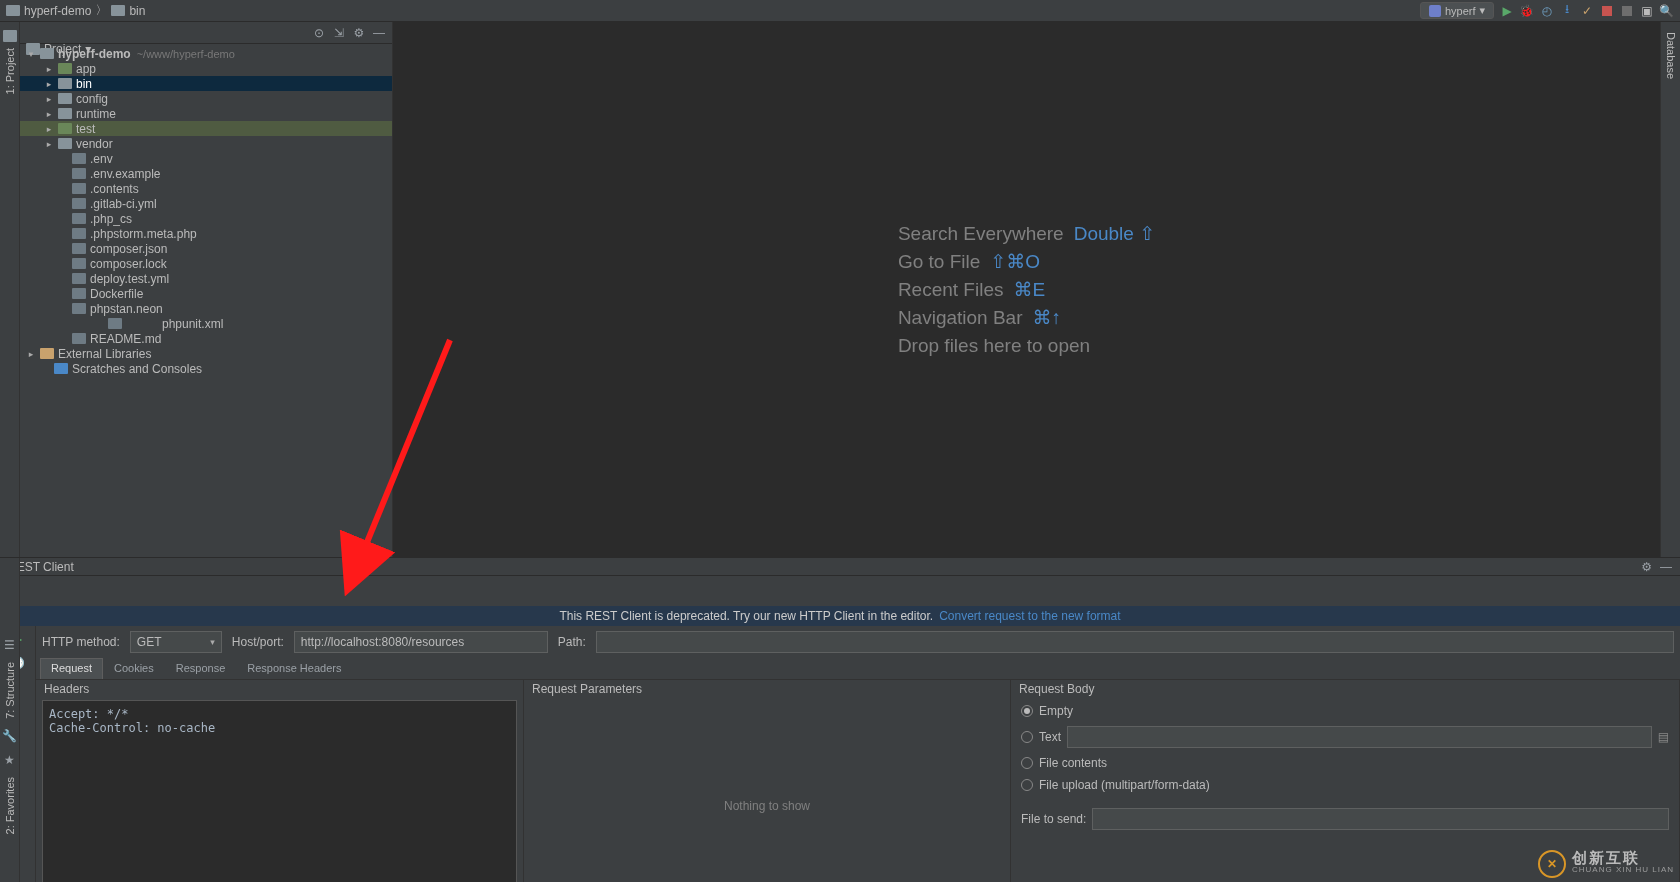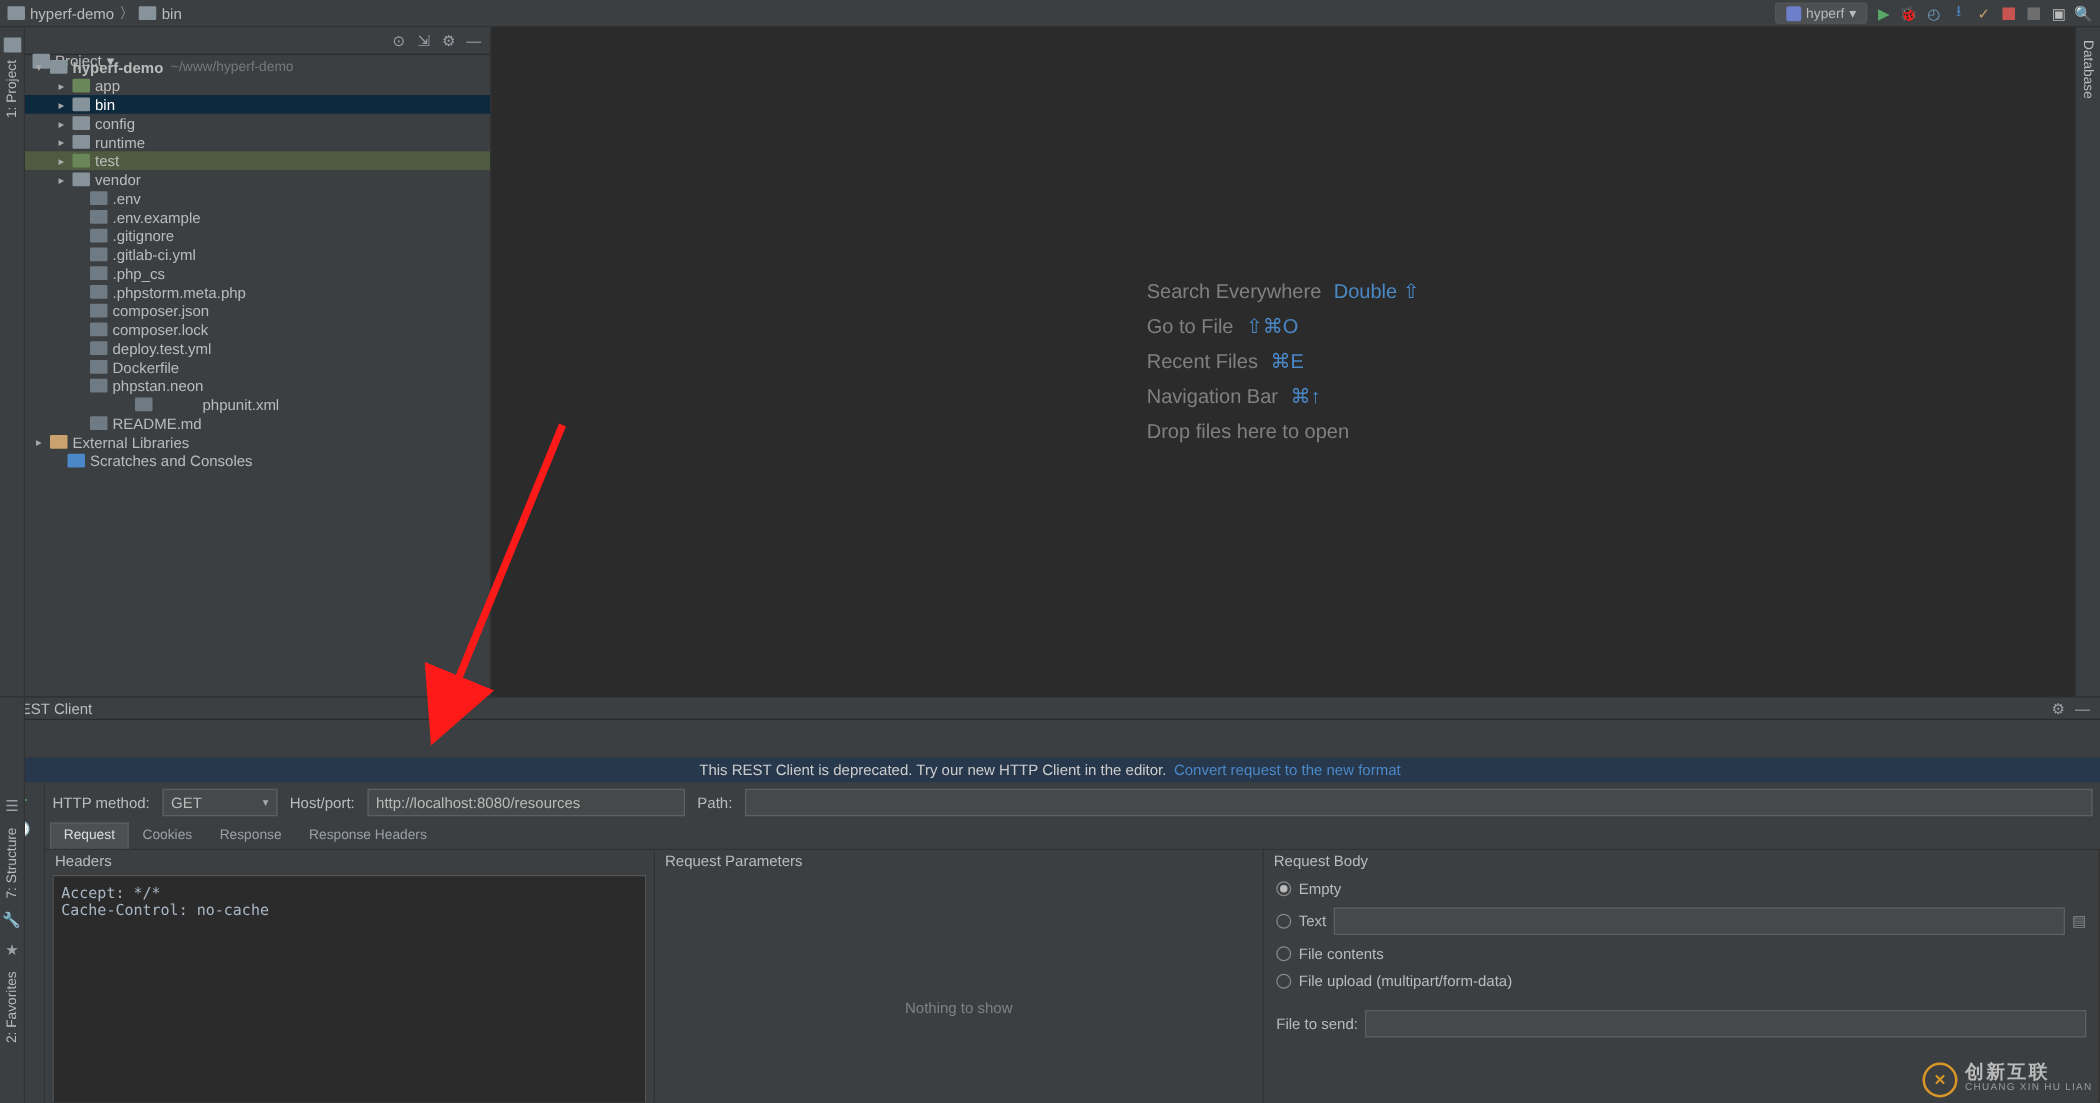--- a/index.html
+++ b/index.html
@@ -43,21 +43,21 @@
 .node-icon { width:14px;height:11px;margin:0 4px;border-radius:1px;display:inline-block;}
 .folder-blue { background:#87939a;}
 .folder-src { background:#6a8759;}
 .folder-test { background:#6a8759;}
 .file-gray { background:#6e7b84;}
 .lib-icon { background:#c9a26d;}
 .scratch-icon { background:#4a88c7;}
 .node-path { color:#787878; margin-left:6px; font-size:11px;}
 
 .editor-area { flex:1; background:#2b2b2b; position:relative; display:flex; align-items:center; justify-content:center;}
-.welcome { color:#808080; font-size:16px; line-height:28px;}
+.welcome { color:#808080; font-size:19px; line-height:28px;}
 .welcome .row { display:flex; gap:10px; align-items:center;}
 .shortcut { color:#4a88c7; }
 
 .right-strip { width:20px; background:#3c3f41; border-left:1px solid #323232; display:flex; flex-direction:column; align-items:center; padding-top:4px;}
 .right-strip .vtext { writing-mode:vertical-rl; }
 
 .arrow-annotation { position:absolute; pointer-events:none; top:340px; left:355px; z-index:50;}
 .arrow-annotation svg { overflow:visible; }
 
 .rest-header { height:19px; background:#3c3f41; border-top:1px solid #2b2b2b; border-bottom:1px solid #2b2b2b; display:flex; align-items:center; padding:0 8px;}
@@ -206,21 +206,21 @@
             <span>.env</span>
           </div>
           <div class="tree-row" style="padding-left: 38px;">
             <span class="arrow none"></span>
             <span class="node-icon file-gray"></span>
             <span>.env.example</span>
           </div>
           <div class="tree-row" style="padding-left: 38px;">
             <span class="arrow none"></span>
             <span class="node-icon file-gray"></span>
-            <span>.gitignore</span>
+            <span>.contents</span>
           </div>
           <div class="tree-row" style="padding-left: 38px;">
             <span class="arrow none"></span>
             <span class="node-icon file-gray"></span>
             <span>.gitlab-ci.yml</span>
           </div>
           <div class="tree-row" style="padding-left: 38px;">
             <span class="arrow none"></span>
             <span class="node-icon file-gray"></span>
             <span>.php_cs</span>

